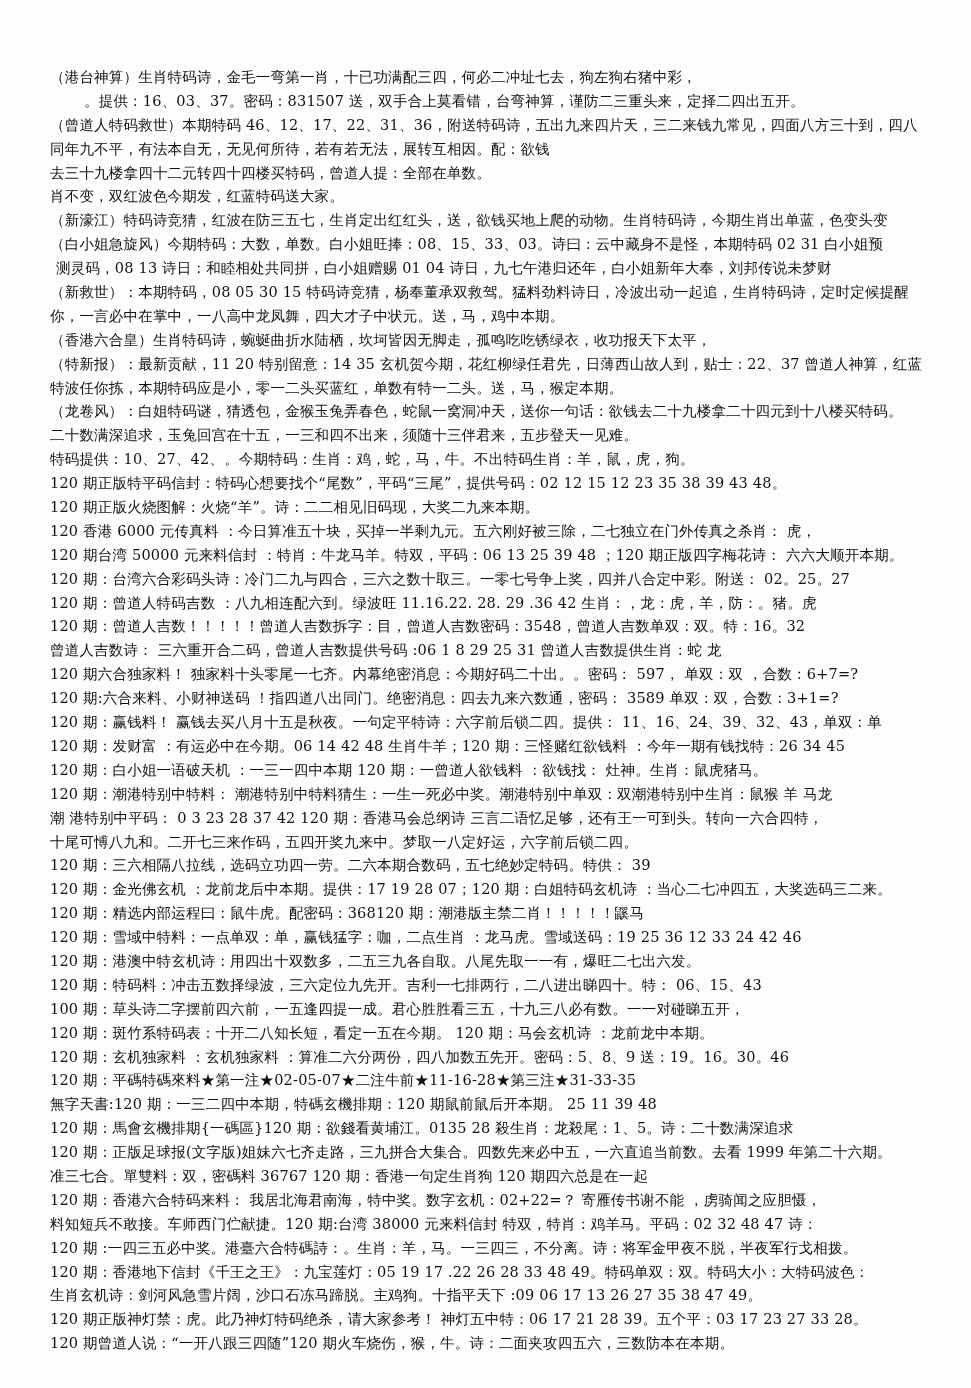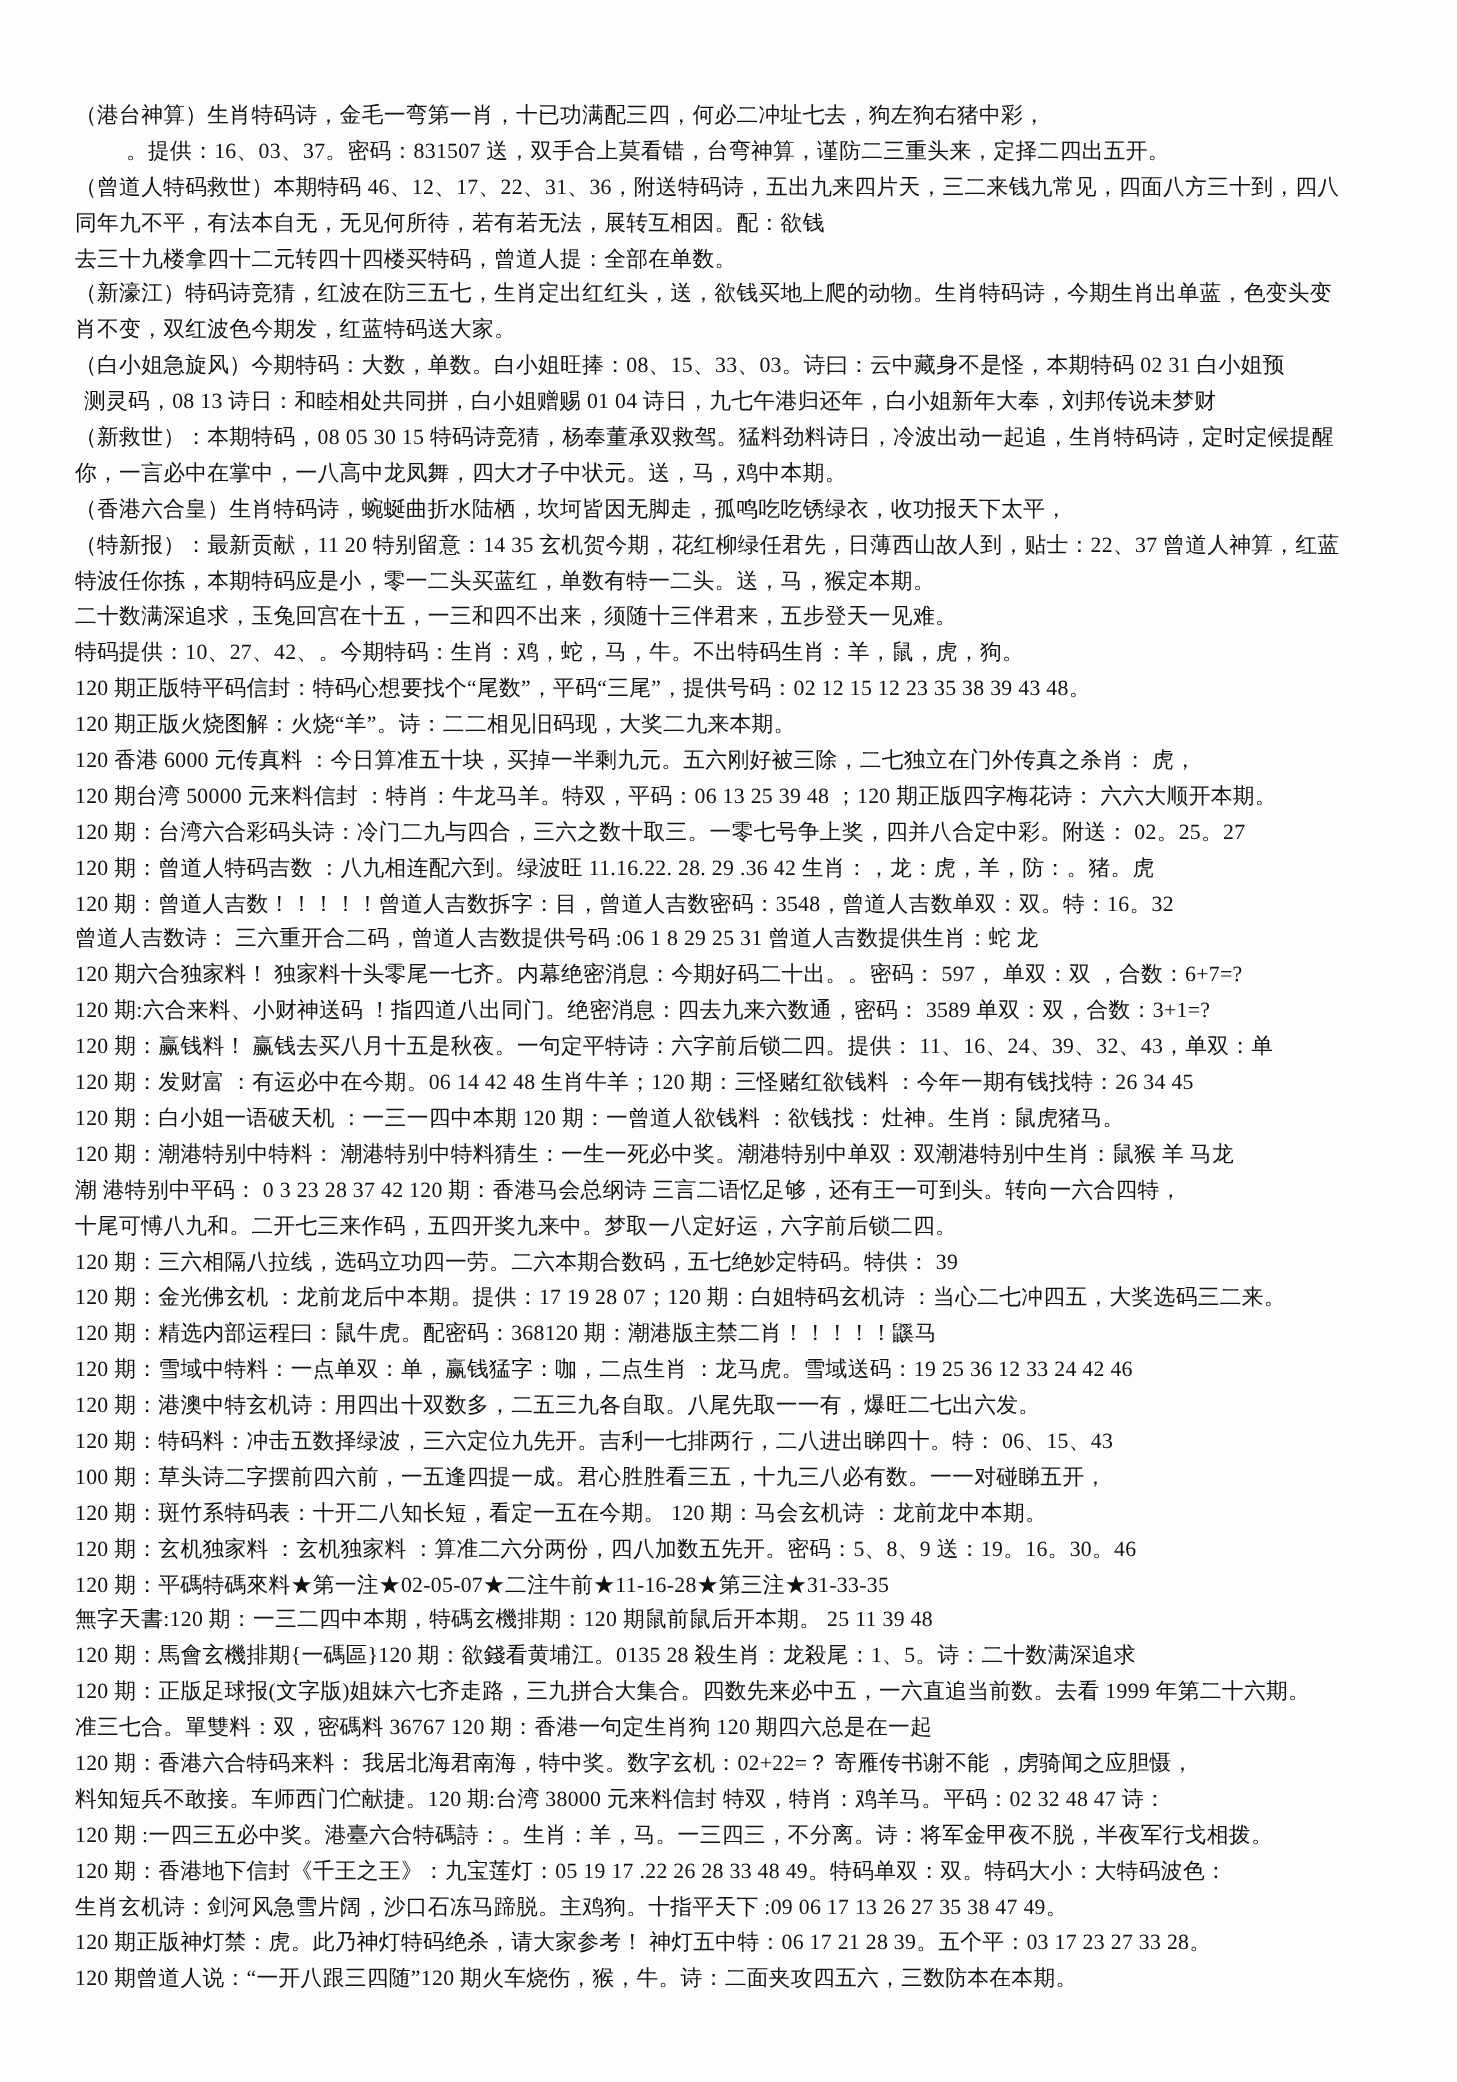--- a/index.html
+++ b/index.html
@@ -3,44 +3,45 @@
 <meta charset="utf-8">
 <style>
   html, body { margin: 0; padding: 0; background: #fdfdfd; }
   body { width: 971px; height: 1388px; overflow: hidden; position: relative; }
   .page {
     position: absolute; left: 50px; top: 66px; width: 900px;
     font-family: "DejaVu Serif", "Liberation Serif", serif;
     font-size: 14.5px; color: #111; letter-spacing: 0.2px;
   }
   .line {
-    height: 23.9px; line-height: 23.9px; white-space: nowrap; overflow: visible; font-family: Liberation Serif, serif;
+    height: 23.9px; line-height: 23.9px; white-space: nowrap; overflow: visible;
   }
   .indent1 { padding-left: 34px; }
   .indent2 { padding-left: 6px; }
 </style>
 </head>
 <body>
 
 <div class="page">
   <div id="lines">
       <div class="line">（港台神算）生肖特码诗，金毛一弯第一肖，十已功满配三四，何必二冲址七去，狗左狗右猪中彩，</div>
       <div class="line indent1">。提供：16、03、37。密码：831507 送，双手合上莫看错，台弯神算，谨防二三重头来，定择二四出五开。</div>
       <div class="line">（曾道人特码救世）本期特码 46、12、17、22、31、36，附送特码诗，五出九来四片天，三二来钱九常见，四面八方三十到，四八</div>
       <div class="line">同年九不平，有法本自无，无见何所待，若有若无法，展转互相因。配：欲钱</div>
       <div class="line">去三十九楼拿四十二元转四十四楼买特码，曾道人提：全部在单数。</div>
+      <div class="line">肖不变，双红波色今期发，红蓝特码送大家。</div>
       <div class="line">（新濠江）特码诗竞猜，红波在防三五七，生肖定出红红头，送，欲钱买地上爬的动物。生肖特码诗，今期生肖出单蓝，色变头变</div>
-      <div class="line">肖不变，双红波色今期发，红蓝特码送大家。</div>
       <div class="line">（白小姐急旋风）今期特码：大数，单数。白小姐旺捧：08、15、33、03。诗曰：云中藏身不是怪，本期特码 02 31 白小姐预</div>
       <div class="line indent2">测灵码，08 13 诗日：和睦相处共同拼，白小姐赠赐  01 04 诗日，九七午港归还年，白小姐新年大奉，刘邦传说未梦财</div>
       <div class="line">（新救世）：本期特码，08 05 30 15 特码诗竞猜，杨奉董承双救驾。猛料劲料诗日，冷波出动一起追，生肖特码诗，定时定候提醒</div>
       <div class="line">你，一言必中在掌中，一八高中龙凤舞，四大才子中状元。送，马，鸡中本期。</div>
       <div class="line">（香港六合皇）生肖特码诗，蜿蜒曲折水陆栖，坎坷皆因无脚走，孤鸣吃吃锈绿衣，收功报天下太平，</div>
       <div class="line">（特新报）：最新贡献，11 20 特别留意：14 35 玄机贺今期，花红柳绿任君先，日薄西山故人到，贴士：22、37 曾道人神算，红蓝</div>
       <div class="line">特波任你拣，本期特码应是小，零一二头买蓝红，单数有特一二头。送，马，猴定本期。</div>
+      <div class="line">（龙卷风）：白姐特码谜，猜透包，金猴玉兔弄春色，蛇鼠一窝洞冲天，送你一句话：欲钱去二十九楼拿二十四元到十八楼买特码。</div>
       <div class="line">二十数满深追求，玉兔回宫在十五，一三和四不出来，须随十三伴君来，五步登天一见难。</div>
       <div class="line">特码提供：10、27、42、。今期特码：生肖：鸡，蛇，马，牛。不出特码生肖：羊，鼠，虎，狗。</div>
       <div class="line">120 期正版特平码信封：特码心想要找个“尾数”，平码“三尾”，提供号码：02   12    15    12    23    35  38    39  43    48。</div>
       <div class="line">120 期正版火烧图解：火烧“羊”。诗：二二相见旧码现，大奖二九来本期。</div>
       <div class="line">120 香港 6000 元传真料 ：今日算准五十块，买掉一半剩九元。五六刚好被三除，二七独立在门外传真之杀肖：  虎，</div>
       <div class="line">120 期台湾 50000 元来料信封 ：特肖：牛龙马羊。特双，平码：06 13 25 39 48  ；120 期正版四字梅花诗：  六六大顺开本期。</div>
       <div class="line">120 期：台湾六合彩码头诗：冷门二九与四合，三六之数十取三。一零七号争上奖，四并八合定中彩。附送： 02。25。27</div>
       <div class="line">120 期：曾道人特码吉数 ：八九相连配六到。绿波旺 11.16.22. 28. 29  .36     42 生肖：，龙：虎，羊，防：。猪。虎</div>
       <div class="line">120 期：曾道人吉数！！！！！曾道人吉数拆字：目，曾道人吉数密码：3548，曾道人吉数单双：双。特：16。32</div>
       <div class="line">曾道人吉数诗：  三六重开合二码，曾道人吉数提供号码 :06   1 8   29   25   31 曾道人吉数提供生肖：蛇   龙</div>

